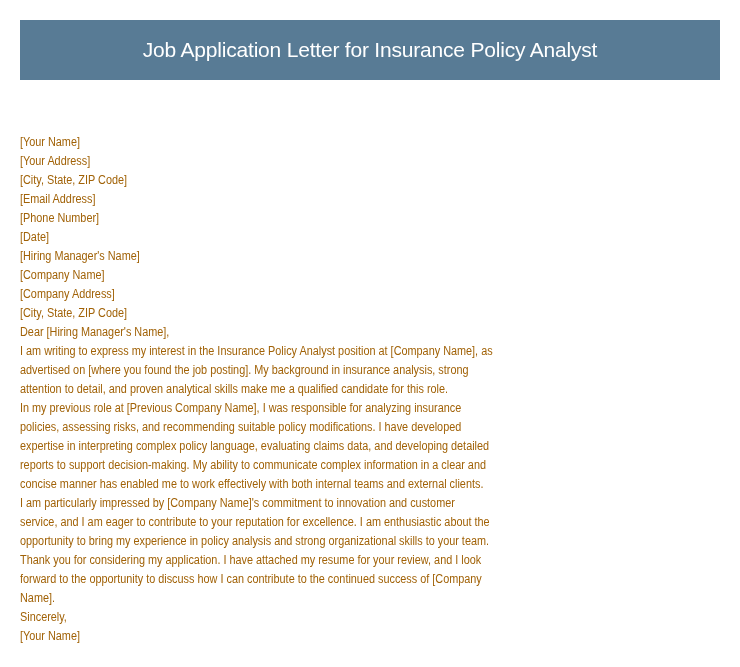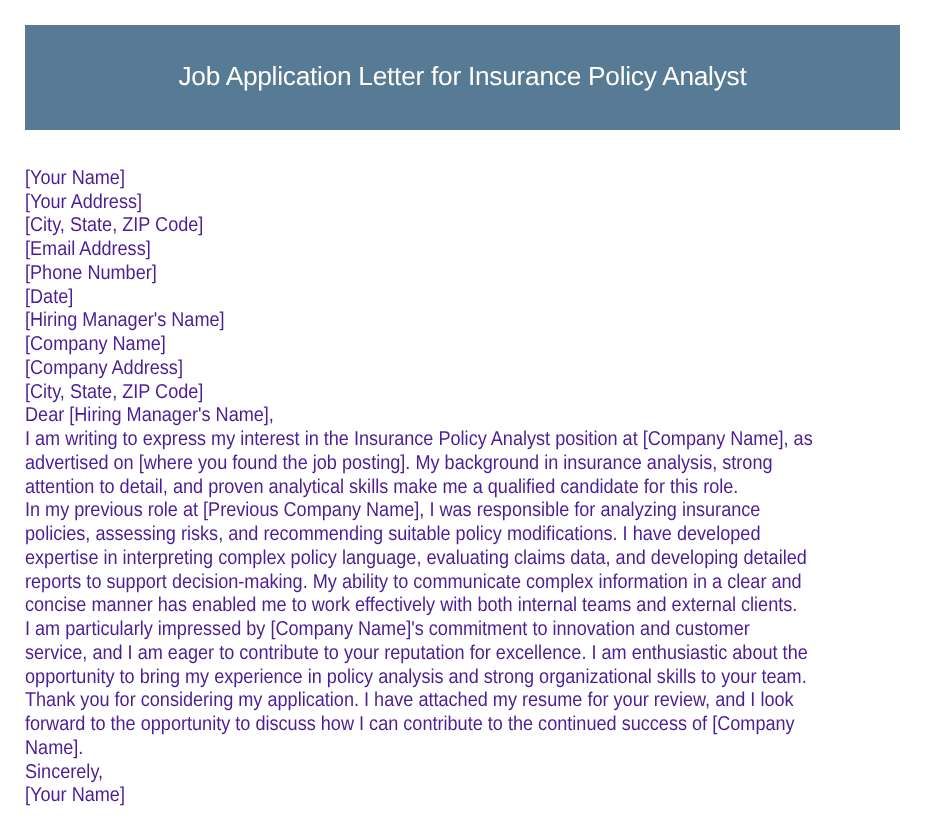--- a/index.html
+++ b/index.html
@@ -1,32 +1,32 @@
 <!DOCTYPE html>
 <html><head>
   <meta charset="utf-8">
   <style>
     html, body { margin: 0; padding: 0; background: #ffffff; }
     body { width: 740px; height: 667px; position: relative; overflow: hidden; }
     .header {
-      position: absolute; left: 20px; top: 20px; width: 700px; height: 84px;
+      position: absolute; left: 20px; top: 20px; width: 700px; height: 60px;
       background: #587b95;
       display: flex; align-items: center; justify-content: center;
     }
     .header-title {
       color: #ffffff;
       font-family: "Liberation Sans", sans-serif;
       font-size: 21px;
       letter-spacing: -0.2px;
       white-space: nowrap;
     }
     .letter {
       position: absolute; left: 20px; top: 133px; width: 720px;
       font-family: "Liberation Sans", sans-serif;
-      font-size: 16px; line-height: 19px; color: #4c1d95;
+      font-size: 12px; line-height: 19px; color: #a16207;
     }
     .line {
       display: block; white-space: nowrap;
       transform-origin: left center;
       transform: scaleX(0.905);
     }
   </style>
 </head>
 <body>
 

